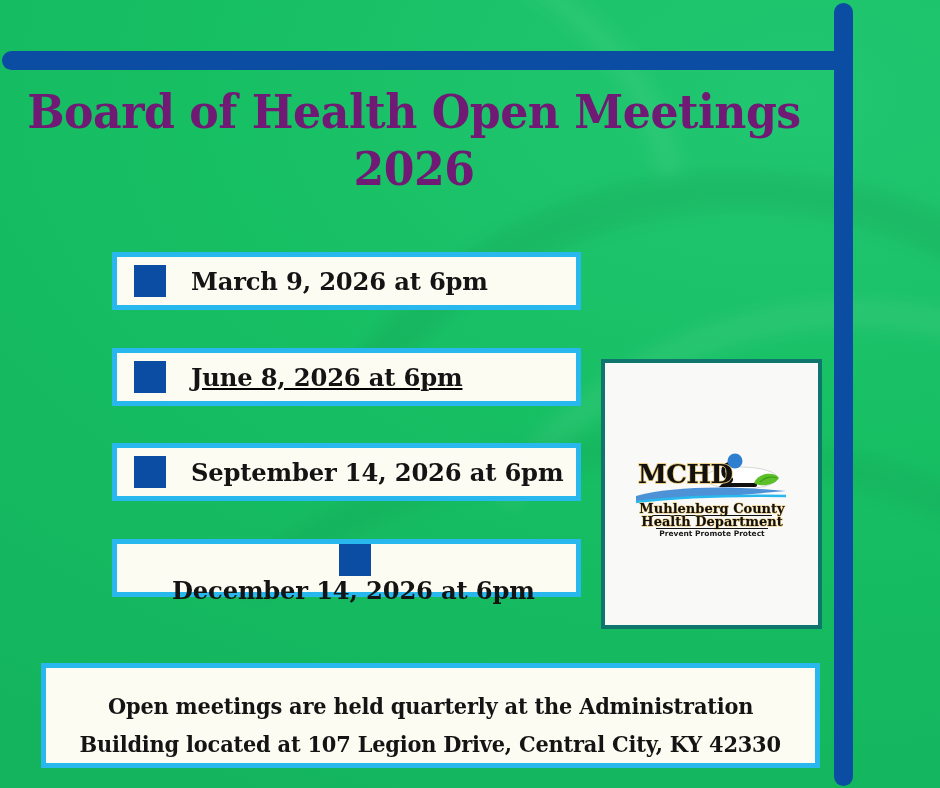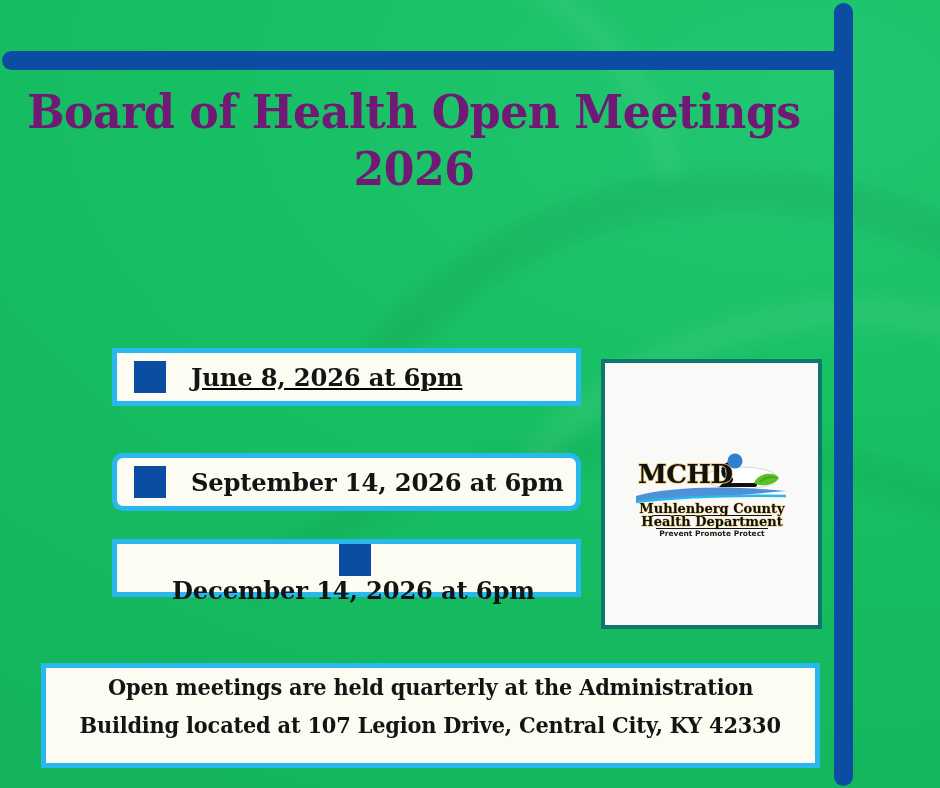--- a/index.html
+++ b/index.html
@@ -151,21 +151,21 @@
     font-weight: 700;
     font-size: 25px;
     color: #141414;
     letter-spacing: -0.2px;
     white-space: nowrap;
     transform: scaleX(0.97);
     transform-origin: left center;
   }
   #card-0 { top: 252px; }
   #card-1 { top: 348px; text-decoration: underline; }
-  #card-2 { top: 453px; border-radius: 11px; }
+  #card-2 { top: 443px; }
   #card-3 { top: 539px; flex-direction: column; }
 
   
   .logo-panel {
     position: absolute;
     left: 601px;
     top: 313px;
     width: 221px;
     height: 270px;
     background: #f9f9f8;
@@ -189,21 +189,21 @@
     left: 41px;
     top: 663px;
     width: 779px;
     height: 105px;
     background: #fdfcf3;
     border: 5px solid #29b8ee;
     box-sizing: border-box;
     display: flex;
     flex-direction: column;
     align-items: center;
-    justify-content: flex-start;
+    justify-content: flex-end;
   }
   .info-line {
     font-family: "DejaVu Serif", serif;
     font-weight: 700;
     font-size: 22px;
     line-height: 38px;
     color: #141414;
     letter-spacing: -0.2px;
     white-space: nowrap;
     transform: scaleX(0.95);
@@ -223,20 +223,24 @@
   <div class="frond f6"></div>
 
   <div class="frame-h"></div>
   <div class="frame-v"></div>
 
   <div class="title-block">
     <div class="title-line1">Board of Health Open Meetings</div>
     <div class="title-line2">2026</div>
   </div>
 
+  <div class="card" id="card-0">
+    <span class="card-bullet"></span>
+    <span class="card-label">March 9, 2026 at 6pm</span>
+  </div>
   <div class="card" id="card-1">
     <span class="card-bullet"></span>
     <span class="card-label">June 8, 2026 at 6pm</span>
   </div>
   <div class="card" id="card-2">
     <span class="card-bullet"></span>
     <span class="card-label">September 14, 2026 at 6pm</span>
   </div>
   <div class="card" id="card-3">
     <span class="card-bullet"></span>

